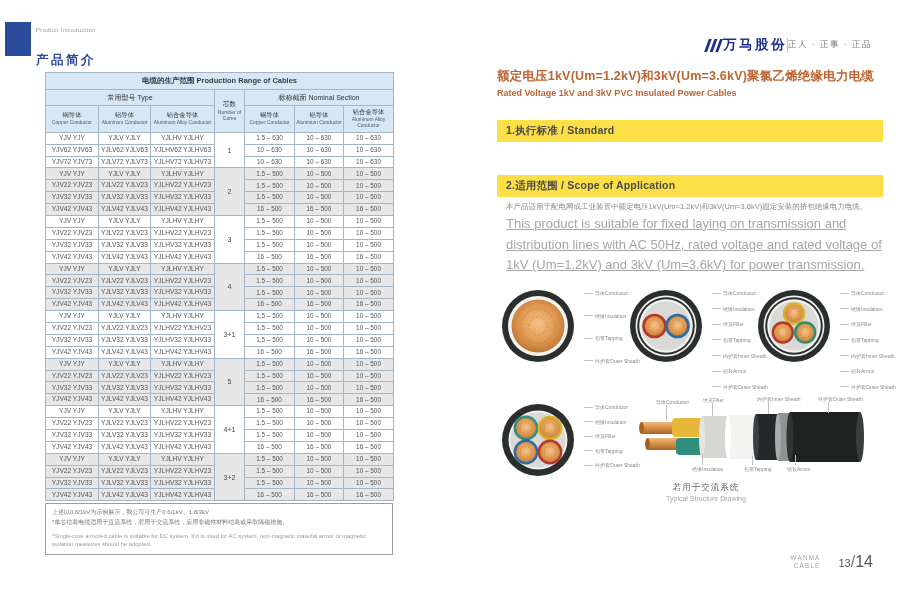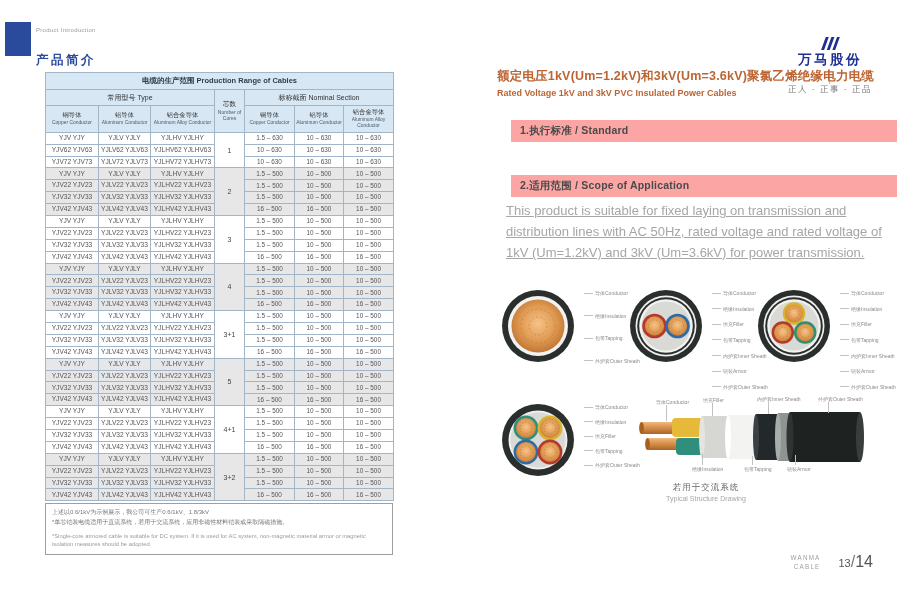--- a/index.html
+++ b/index.html
@@ -6,21 +6,21 @@
   body{
     width:900px;height:616px;position:relative;overflow:hidden;
     background:#ffffff;font-family:"Liberation Sans","DejaVu Sans",sans-serif;
     -webkit-font-smoothing:antialiased;
   }
   
   .corner-square{position:absolute;left:5px;top:22px;width:26px;height:34px;background:#2a4b9b;}
   .section-label{position:absolute;left:36px;top:27px;line-height:1.2;}
   .section-label .en{display:block;font-size:6px;color:#9a9a9a;letter-spacing:.3px;}
   .section-label .zh{display:block;font-size:12.5px;color:#2a4b9b;font-weight:bold;letter-spacing:2.5px;margin-top:19px;}
-  .brand{position:absolute;right:28px;top:36px;display:flex;align-items:center;flex-direction:column;}
+  .brand{position:absolute;right:28px;top:36px;display:flex;align-items:center;}
   .brand .name{font-size:13.5px;color:#1d3091;font-weight:bold;letter-spacing:2.5px;}
   .brand .divider{width:1px;height:15px;background:#c0c0c0;}
   .brand .slogan{font-size:8.5px;color:#777;letter-spacing:1.5px;}
   
   .table-wrap{position:absolute;left:45px;top:72px;width:348px;}
   table{border-collapse:collapse;width:100%;table-layout:fixed;}
   th,td{border:1px solid #a3b6c8;text-align:center;vertical-align:middle;padding:0;}
   th{background:#d7e7f4;font-weight:normal;color:#333;}
   .t-title{font-size:7.5px;font-weight:bold;padding:3px 0;color:#2f3e4c;}
   .t-group{font-size:7px;padding:2.5px 0;}
@@ -34,37 +34,37 @@
   tbody td.cores-cell{font-size:7px;color:#444;}
   tr.g-even td{background:#ffffff;}
   tr.g-odd td{background:#e7e7e7;}
   .notes{border:1px solid #9e9e9e;margin-top:2px;padding:4px 6px 5px;}
   .notes .zh{font-size:6px;color:#777;line-height:1.55;}
   .notes .en{font-size:5.8px;color:#9b9b9b;line-height:1.45;margin-top:5px;}
   
   .product{position:absolute;left:497px;top:68px;width:386px;height:480px;}
   .p-title-zh{font-size:12.5px;font-weight:bold;color:#bc6533;letter-spacing:.2px;}
   .p-title-en{font-size:9px;font-weight:bold;color:#bc6533;margin-top:3px;}
-  .sec-bar{position:absolute;left:14px;width:100%;background:#fca5a5;font-size:10.5px;font-weight:bold;color:#4a4a4a;padding:4px 0 4px 9px;box-sizing:border-box;letter-spacing:.2px;}
+  .sec-bar{position:absolute;left:0;width:100%;background:#fde047;font-size:10.5px;font-weight:bold;color:#4a4a4a;padding:4px 0 4px 9px;box-sizing:border-box;letter-spacing:.2px;}
   .sec-body{position:absolute;left:9px;right:0;}
   .sec-body .zh{font-size:7.5px;color:#8a8a8a;line-height:1.7;}
   .sec-body .en{font-size:13px;color:#a6a6a6;line-height:1.6;text-decoration:underline;}
   
   .cable-block{position:absolute;display:flex;gap:8px;}
   .labels{display:flex;flex-direction:column;justify-content:space-between;width:48px;padding-top:2px;}
   .labels .lab{font-size:5px;color:#8a8a8a;white-space:nowrap;display:flex;align-items:center;}
   .labels .lab::before{content:"";width:9px;height:1px;background:#c2c2c2;margin-right:2px;flex:none;}
   .h74{height:74px;} .h100{height:100px;} .h64{height:64px;}
   .flab{position:absolute;font-size:5px;color:#8a8a8a;white-space:nowrap;}
   .vline{position:absolute;width:1px;background:#c2c2c2;}
   .caption{position:absolute;left:646px;top:482px;width:120px;text-align:center;}
   .caption .zh{font-size:8.5px;color:#666;letter-spacing:1px;}
   .caption .en{font-size:7px;color:#a5a5a5;margin-top:1px;}
   
-  .footer{position:absolute;right:27px;top:553px;display:flex;align-items:flex-end;gap:18px;}
+  .footer{position:absolute;right:27px;top:553px;display:flex;align-items:center;gap:18px;}
   .footer .brandname{text-align:right;font-size:6.3px;color:#a0a0a0;letter-spacing:1.2px;line-height:1.35;}
   .footer .pagenum{color:#555;font-weight:300;}
   .footer .pagenum .cur{font-size:11px;}
   .footer .pagenum .slash{font-size:16px;color:#777;}
   .footer .pagenum .tot{font-size:16px;}
 </style>
 </head>
 <body>
 
 <svg width="0" height="0" style="position:absolute" aria-hidden="true">
@@ -415,20 +415,21 @@
 </div>
 
 <div class="product">
   <div class="p-title-zh">额定电压1kV(Um=1.2kV)和3kV(Um=3.6kV)聚氯乙烯绝缘电力电缆</div>
   <div class="p-title-en">Rated Voltage 1kV and 3kV PVC Insulated Power Cables</div>
 
   <div class="sec-bar" style="top:52px">1.执行标准 / Standard</div>
 
   <div class="sec-bar" style="top:107px">2.适用范围 / Scope of Application</div>
   <div class="sec-body" style="top:133px">
+    <div class="zh">本产品适用于配电网或工业装置中额定电压1kV(Um=1.2kV)和3kV(Um=3.6kV)固定安装的挤包绝缘电力电缆。</div>
     <div class="en">This product is suitable for fixed laying on transmission and distribution lines with AC 50Hz, rated voltage and rated voltage of 1kV (Um=1.2kV) and 3kV (Um=3.6kV) for power transmission.</div>
   </div>
 
 </div>
 
 <div class="cable-block" style="left:500px;top:288px">
   <svg width="76" height="76" viewBox="0 0 76 76">
     <circle cx="38" cy="38" r="36" fill="#2a2f2d"></circle>
     <circle cx="38" cy="38" r="30" fill="#f2f2f0"></circle>
     <circle cx="38" cy="38" r="26.5" fill="url(#copperR)"></circle>

